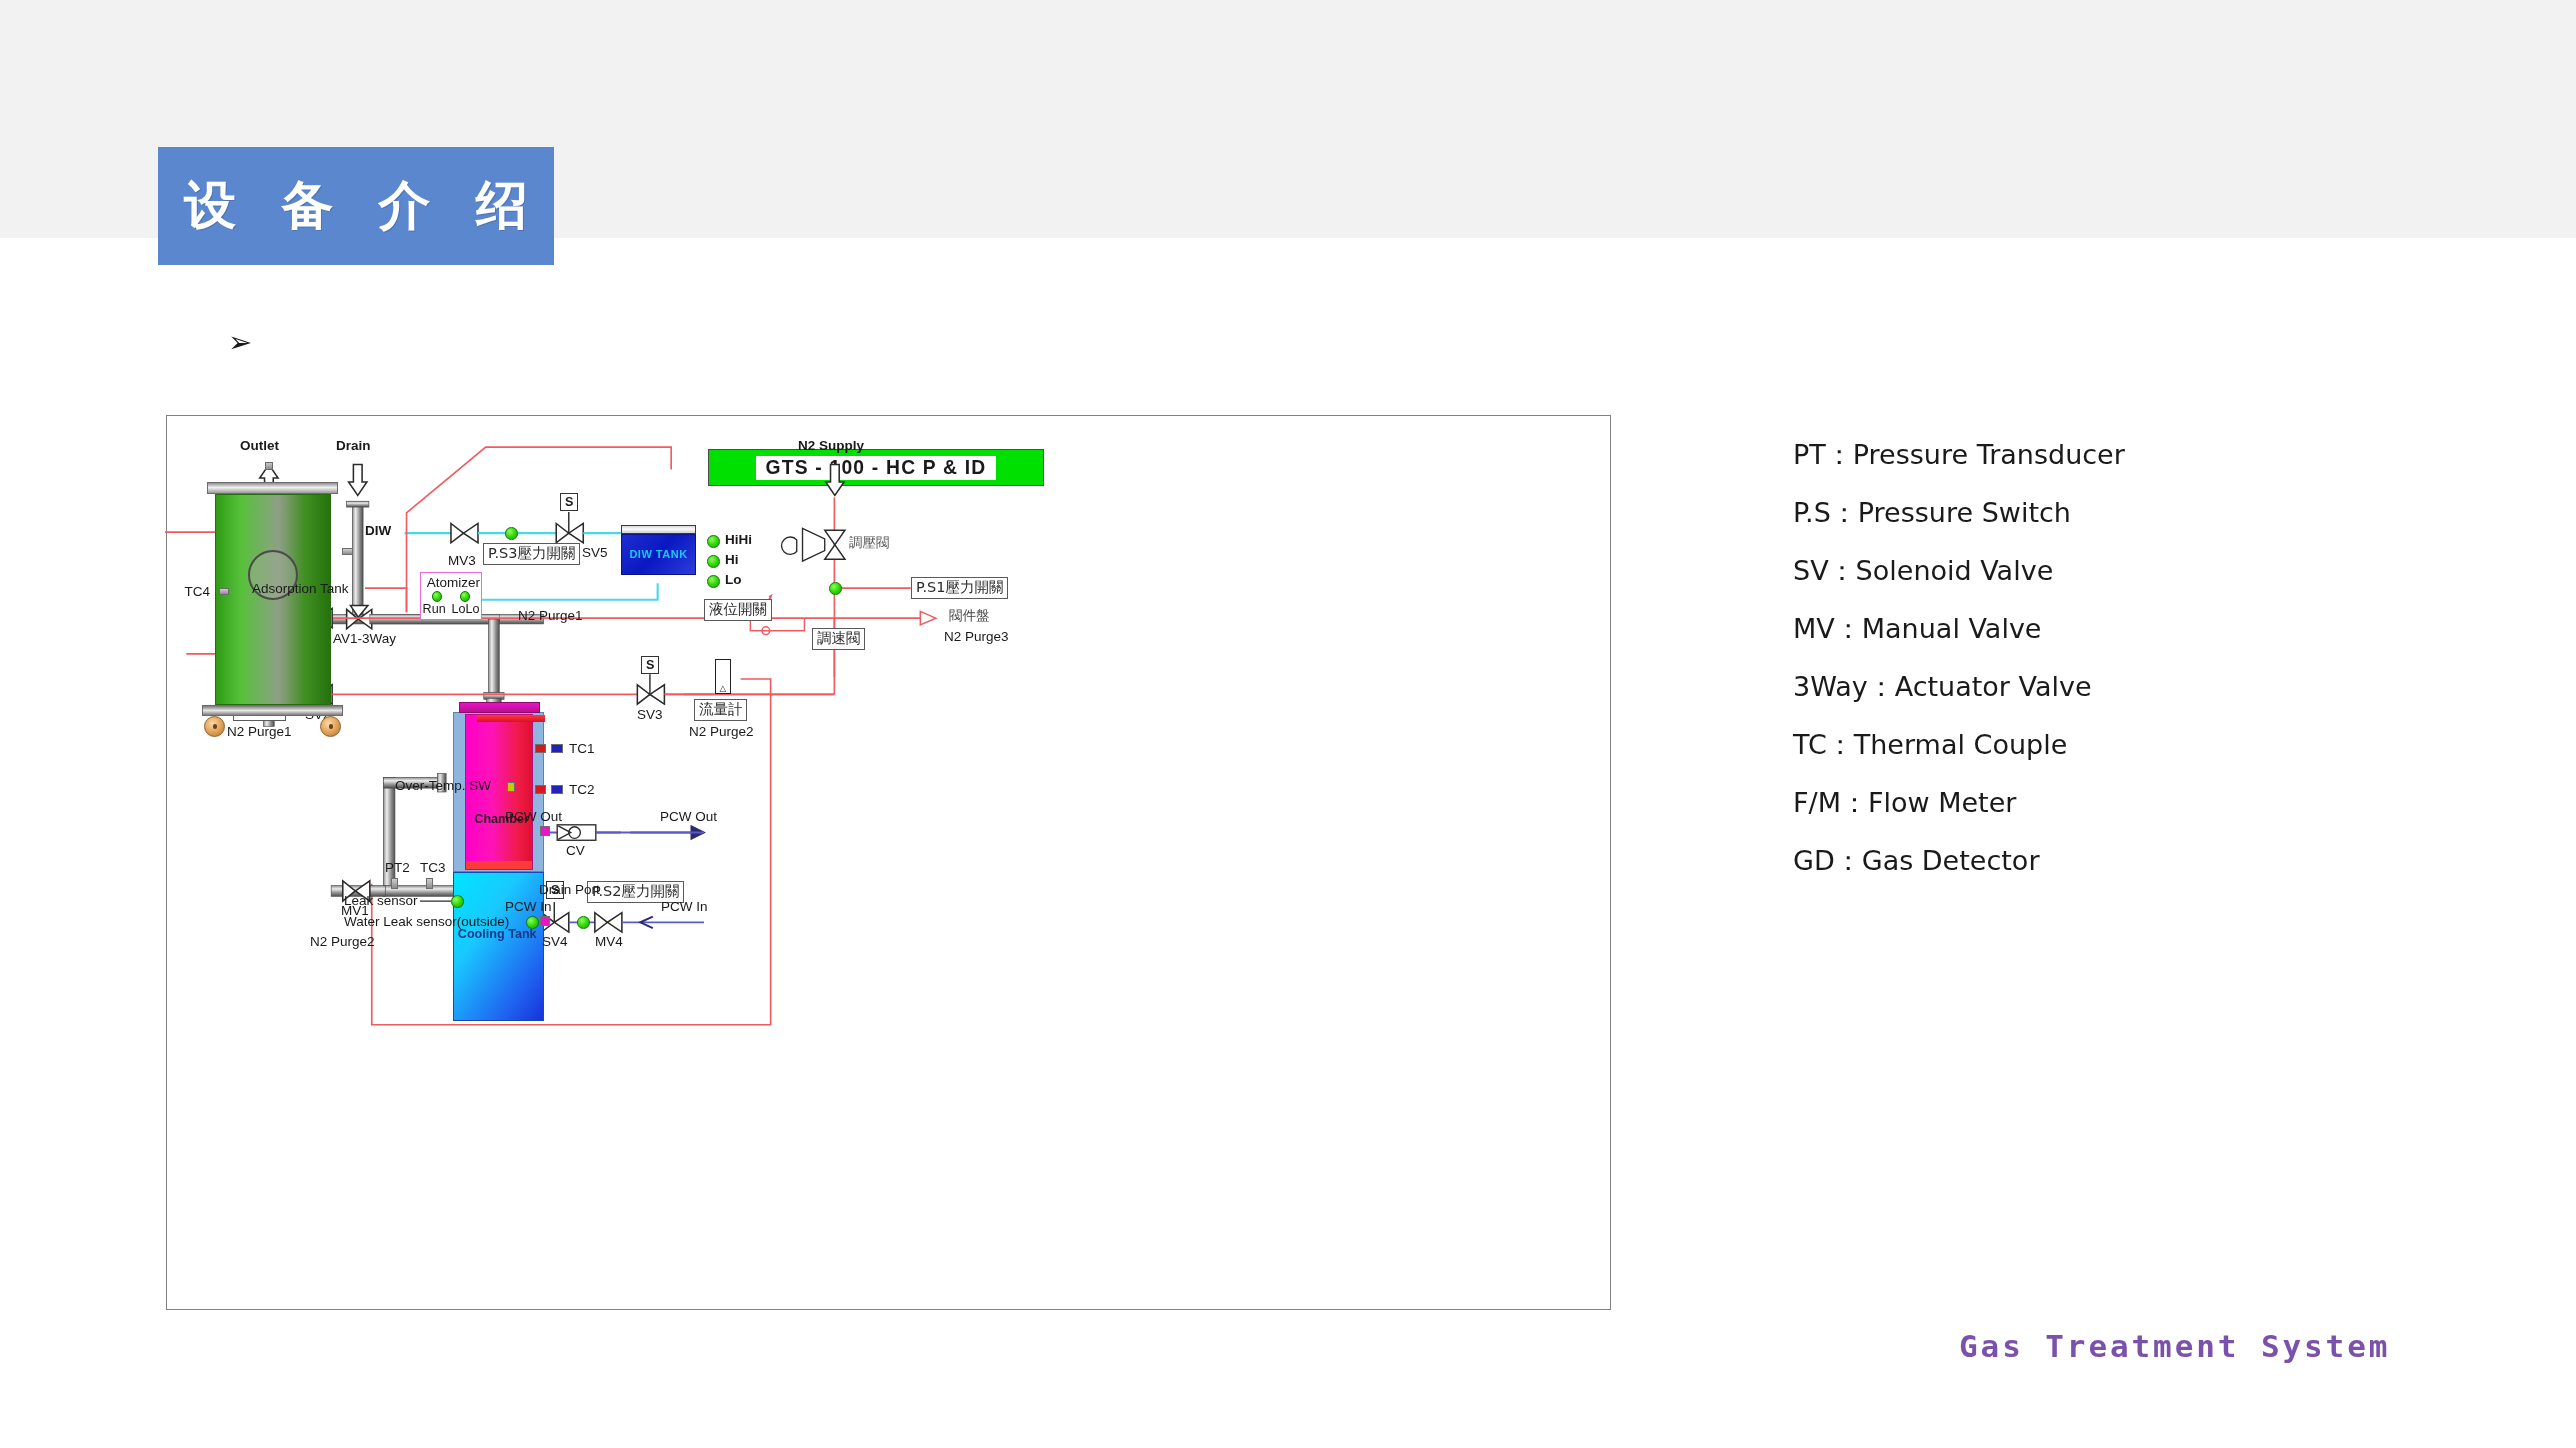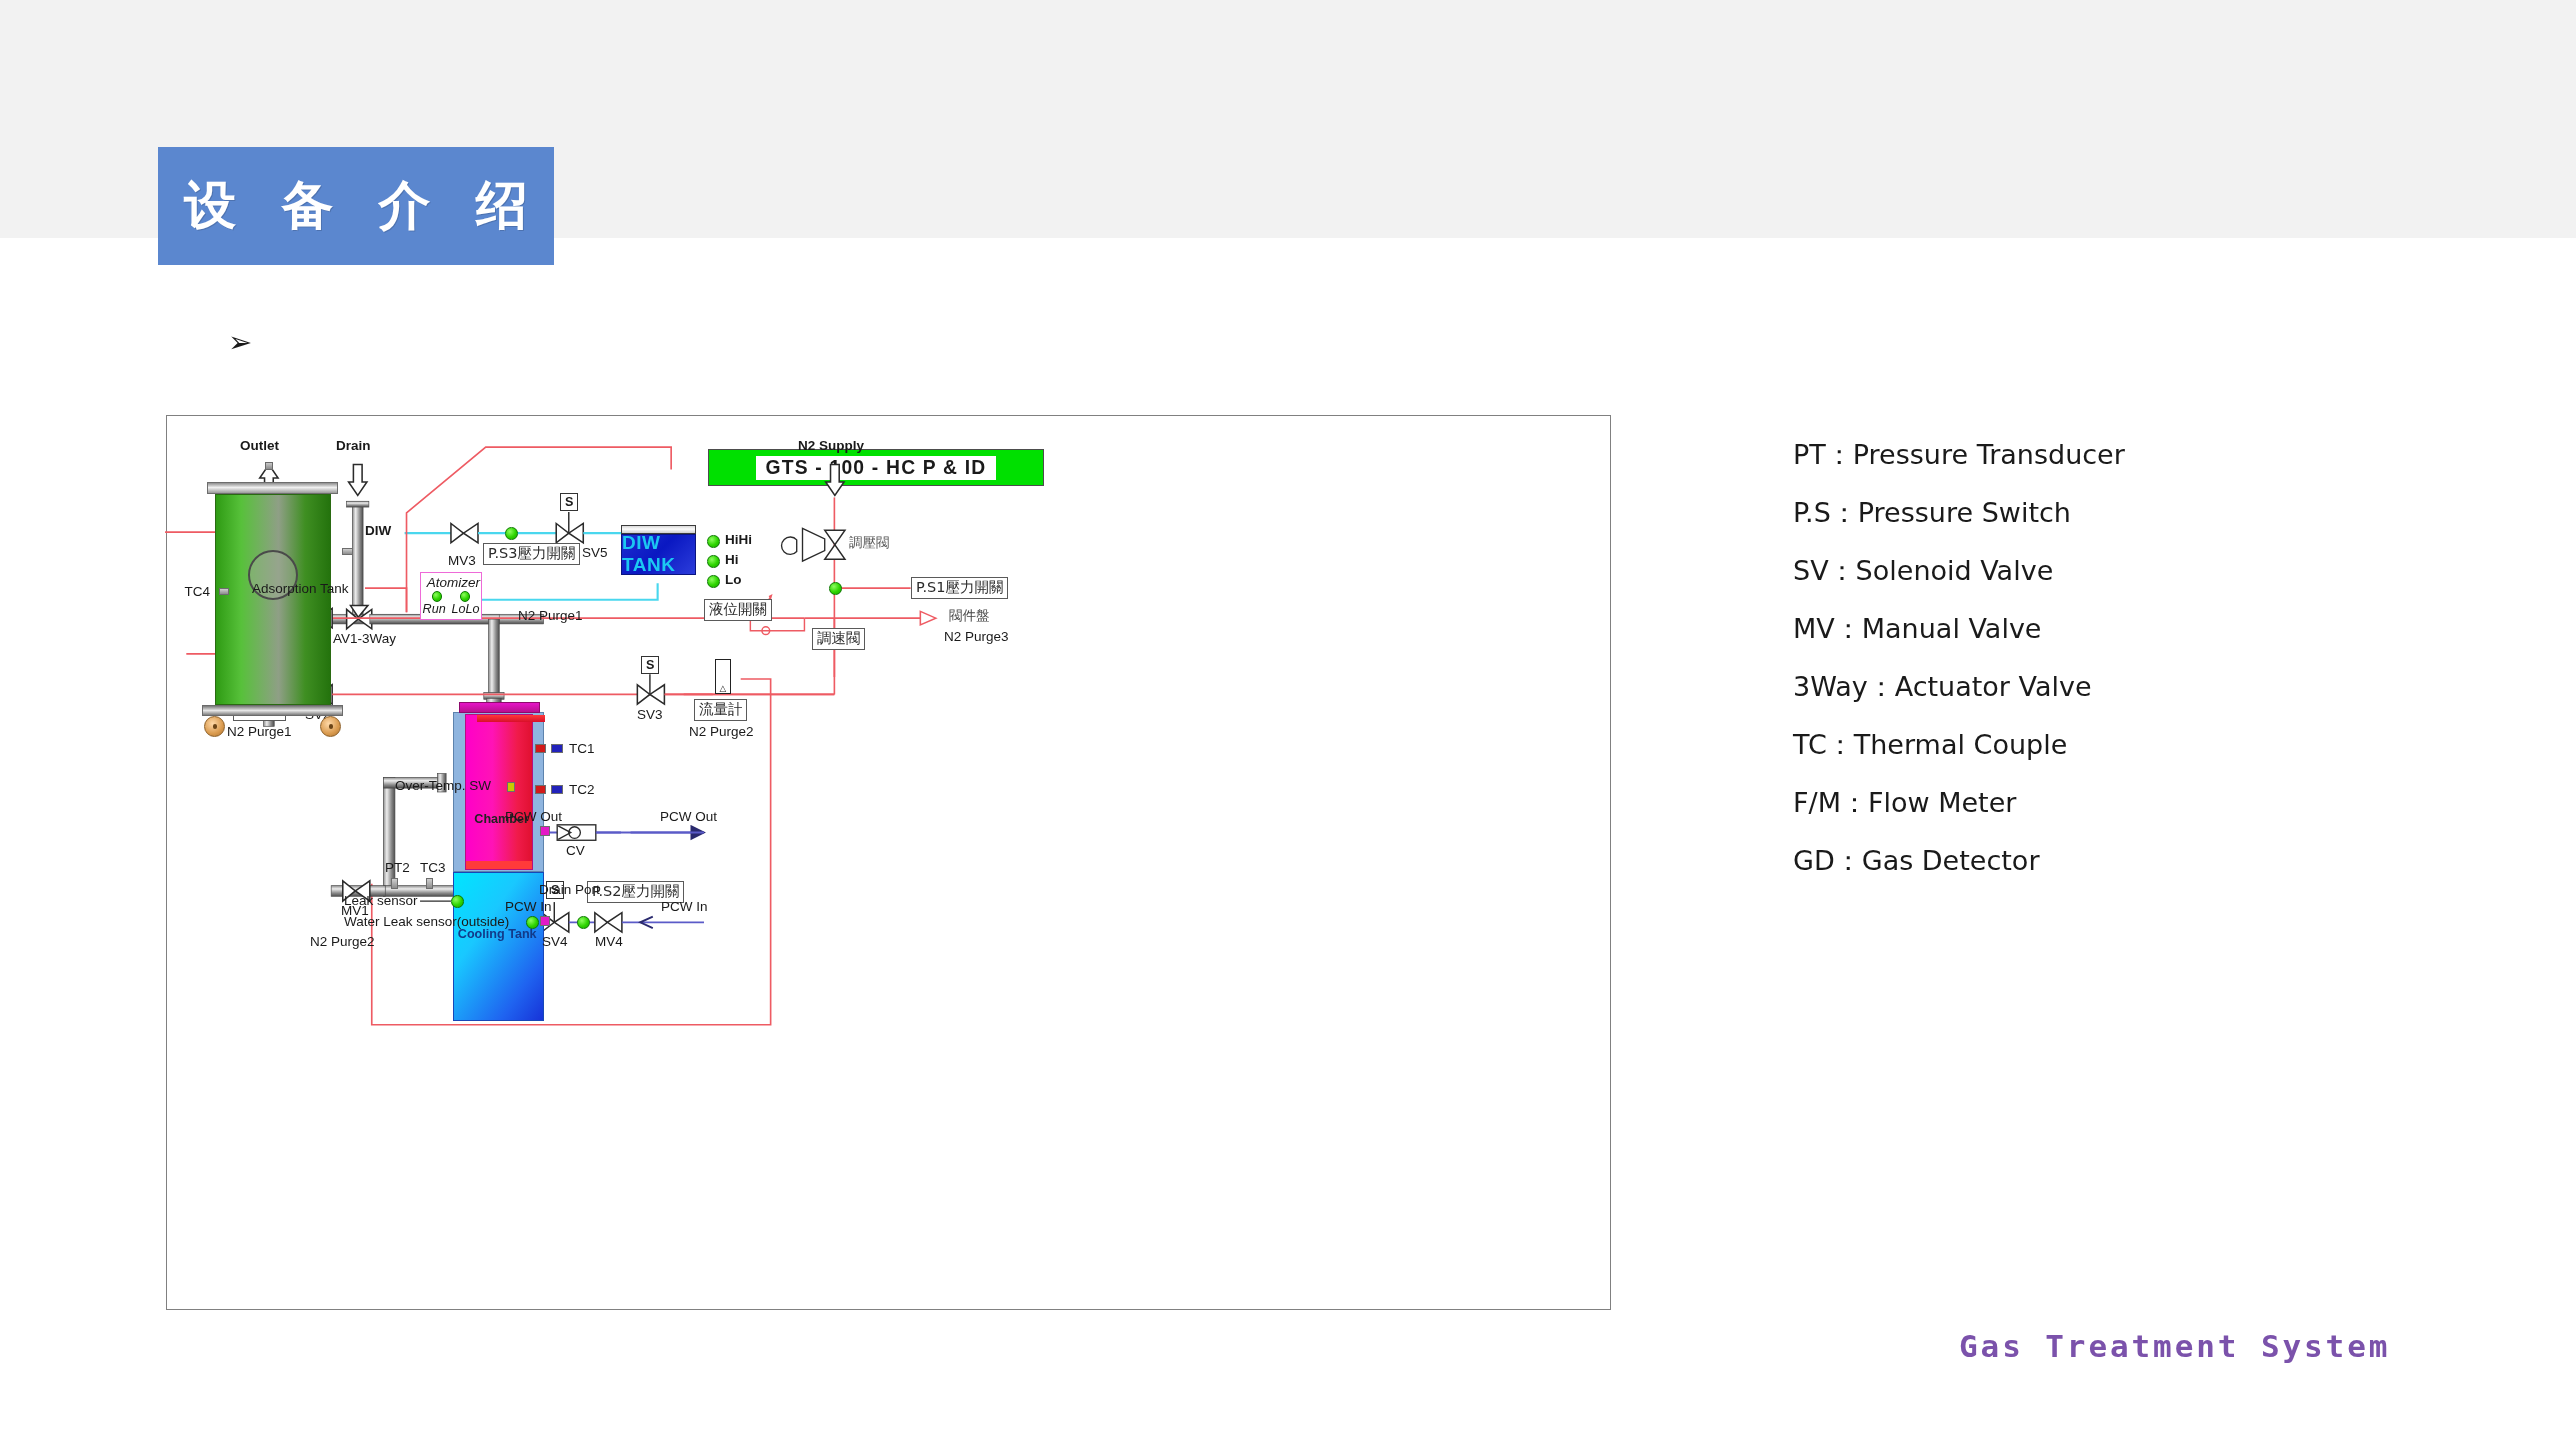--- a/index.html
+++ b/index.html
@@ -138,21 +138,21 @@
   .diw-lid{
     width:75px;height:8.7px;background:linear-gradient(180deg,#d8d8d8,#fbfbfb 45%,#cfcfcf);
     border:1px solid #3b3b3b;box-sizing:border-box;
   }
   .diw-body{
     width:75px;height:41px;
     background:linear-gradient(135deg,#1e2ed0 0%,#0a18c2 48%,#2c3ddb 100%);
     border:1px solid #0a1480;box-sizing:border-box;
     display:flex;align-items:center;justify-content:center;
   }
-  .diw-body span{color:#1bc8f2;font-size:19px;font-weight:bold;letter-spacing:0.5px;}
+  .diw-body span{color:#1bc8f2;font-size:11px;font-weight:bold;letter-spacing:0.5px;}
   
   .atom-panel{
     border:1.5px solid #ee6ad8;background:#ffffff;
     padding:1.9px 5.8px 2.9px 5.8px;box-sizing:border-box;
   }
   .atom-panel .t{font-size:13.5px;color:#1a1a1a;text-align:center;line-height:1.15;}
   .atom-row{display:flex;gap:17.4px;justify-content:center;margin-top:1px;}
   .atom-row2{display:flex;gap:5.8px;justify-content:center;font-size:12.6px;color:#1a1a1a;}
   
   .fmeter{
@@ -362,21 +362,21 @@
   </div>
 
   <div class="dg lamp" style="left:540px;top:119px;"></div>
   <div class="dg lbl b" style="left:558px;top:117px;">HiHi</div>
   <div class="dg lamp" style="left:540px;top:139px;"></div>
   <div class="dg lbl b" style="left:558px;top:137px;">Hi</div>
   <div class="dg lamp" style="left:540px;top:159px;"></div>
   <div class="dg lbl b" style="left:558px;top:157px;">Lo</div>
   <div class="dg cnbox" style="left:537px;top:183px;">液位開關</div>
 
-  <div class="dg atom-panel" style="left:253px;top:156px;width:62px;font-style:italic;">
+  <div class="dg atom-panel" style="left:253px;top:156px;width:62px;">
     <div class="t">Atomizer</div>
     <div class="atom-row">
       <span class="lamp sm"></span>
       <span class="lamp sm"></span>
     </div>
     <div class="atom-row2">
       <span>Run</span>
       <span>LoLo</span>
     </div>
   </div>

